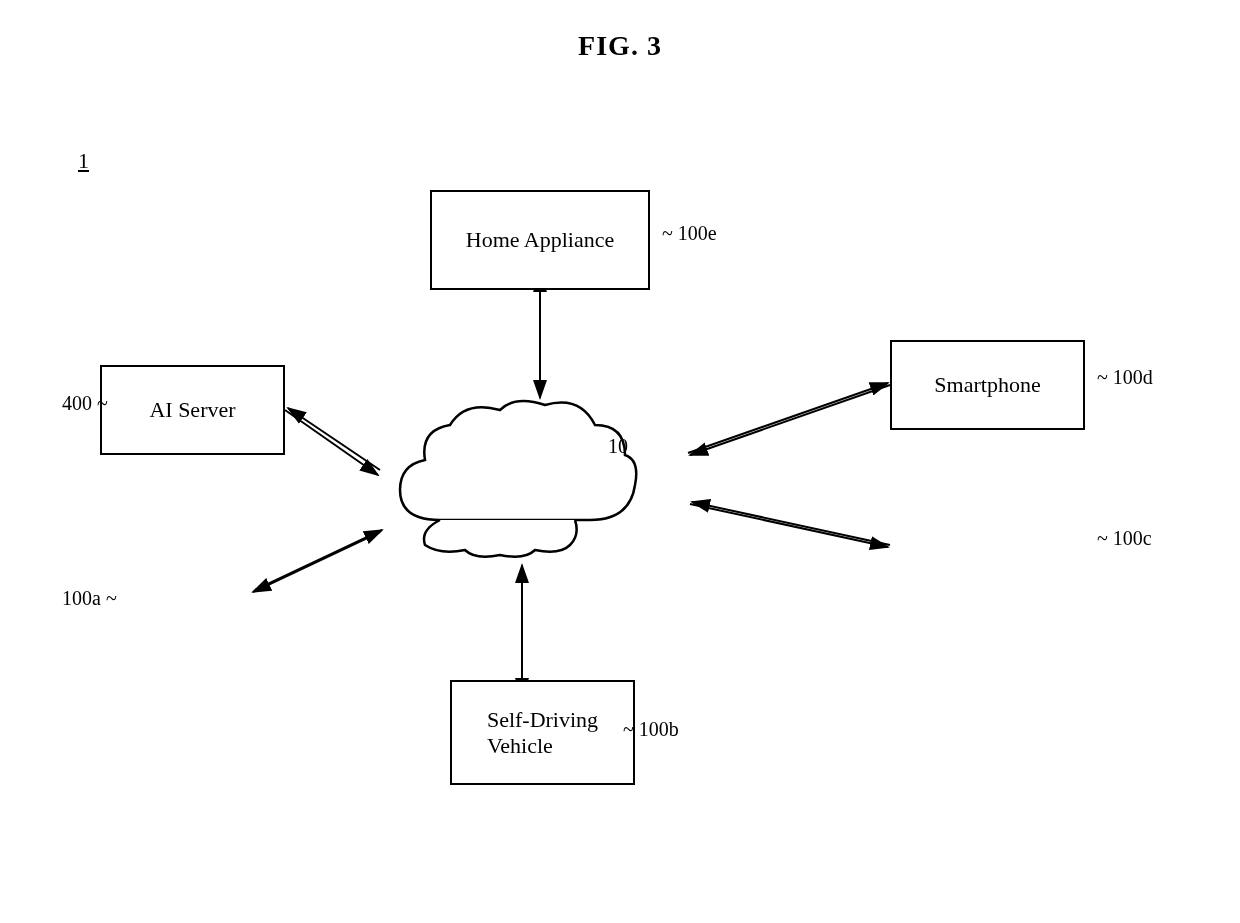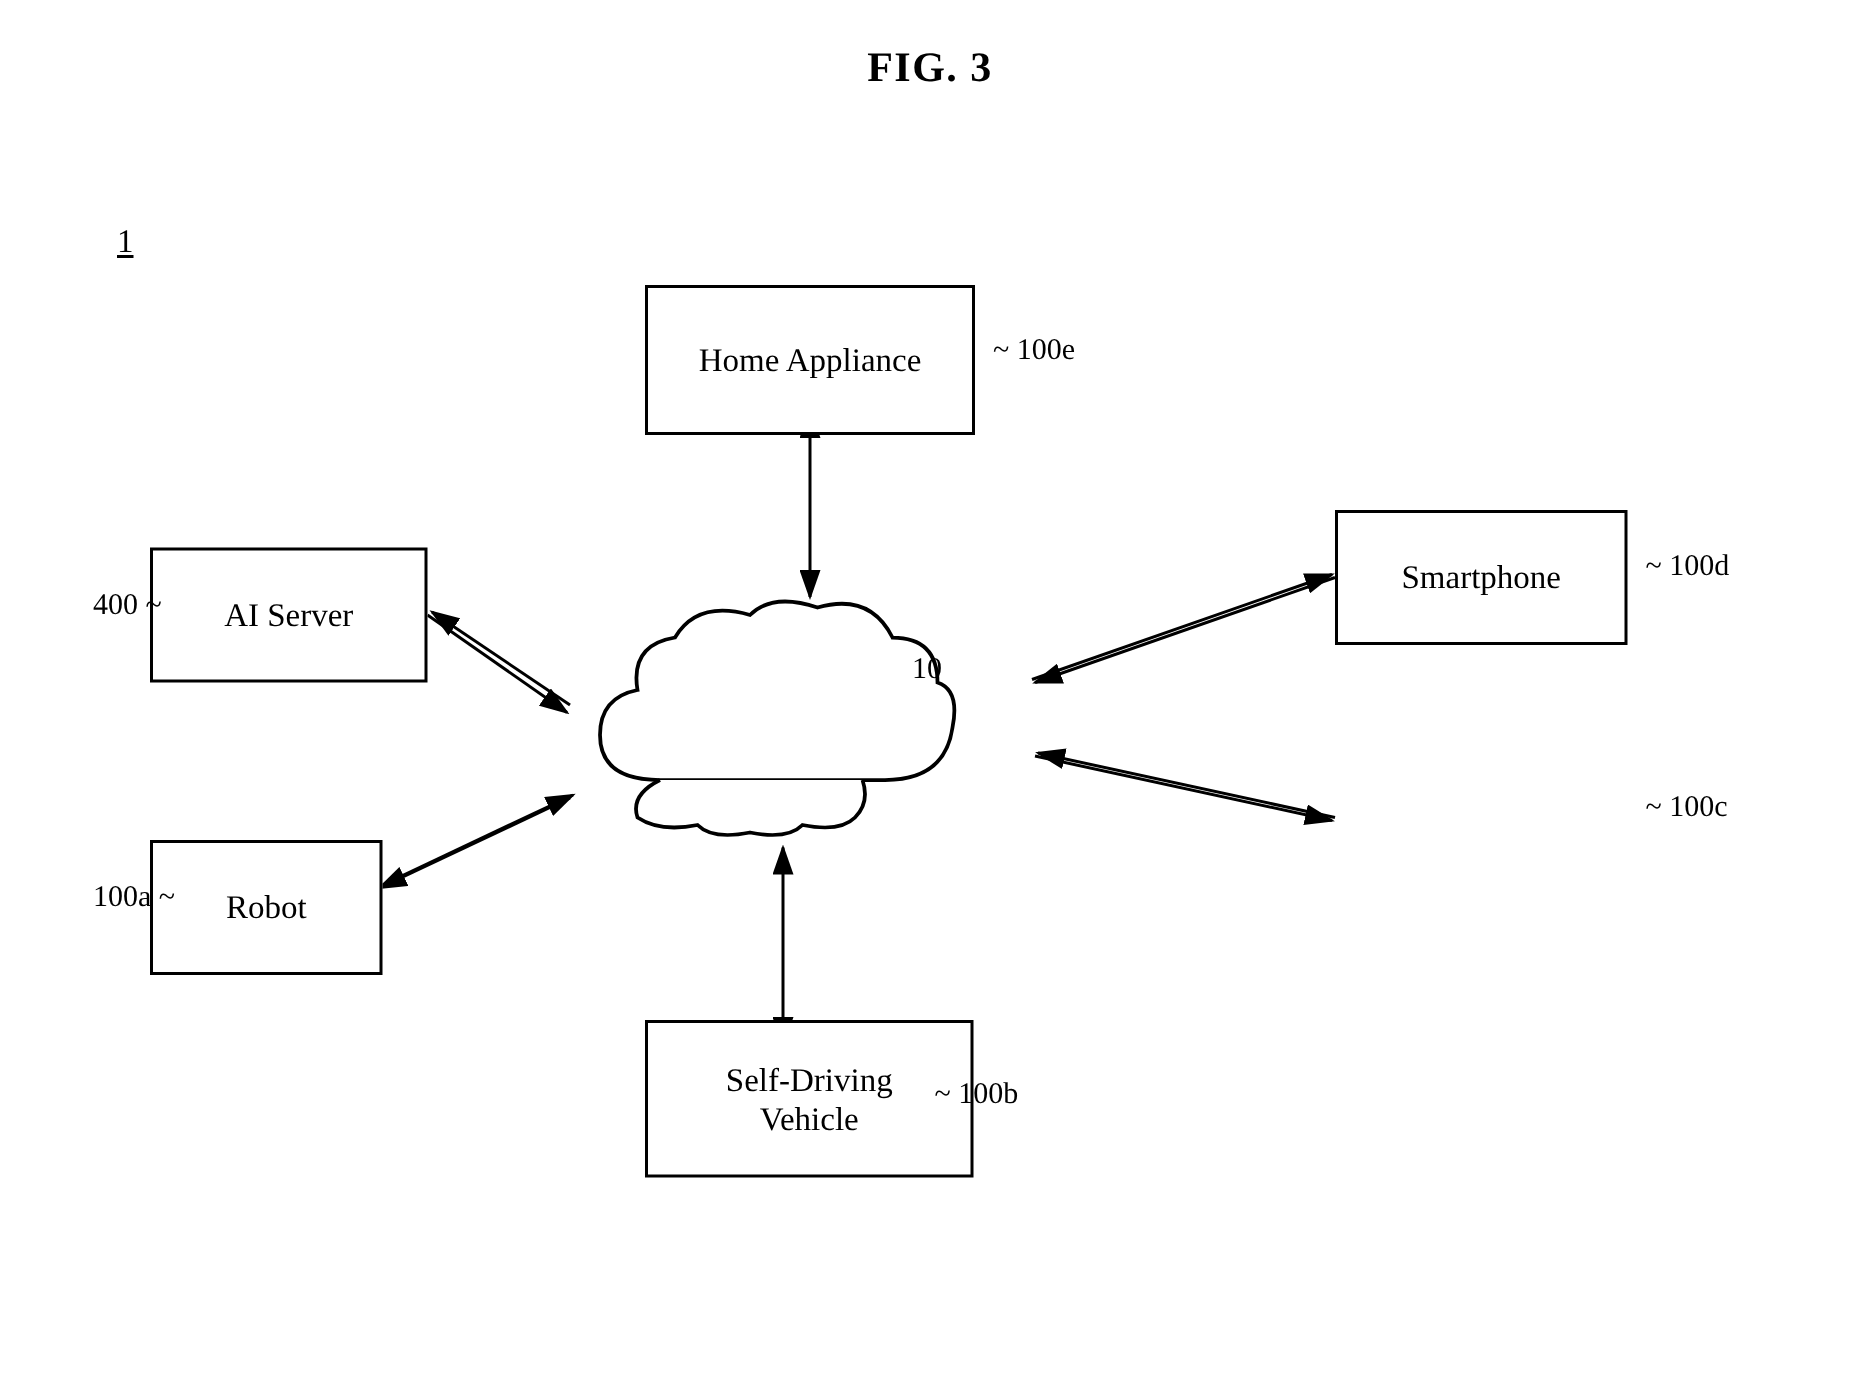--- a/index.html
+++ b/index.html
@@ -34,21 +34,20 @@
       text-decoration: underline;
     }
 
     .box {
       position: absolute;
       border: 2px solid #000;
       background: #fff;
       display: flex;
       align-items: center;
       justify-content: center;
-      text-align: center;
       font-size: 22px;
     }
 
     
     .box-home {
       width: 220px;
       height: 100px;
       left: 430px;
       top: 190px;
     }
@@ -81,23 +80,23 @@
     
     .box-robot {
       width: 155px;
       height: 90px;
       left: 100px;
       top: 560px;
     }
 
     
     .box-sdv {
-      width: 219px;
+      width: 185px;
       height: 105px;
-      left: 430px;
+      left: 450px;
       top: 680px;
     }
 
     
     .label {
       position: absolute;
       font-size: 20px;
     }
 
     .label-100e { top: 222px; left: 662px; }
@@ -220,23 +219,20 @@
     <span>Smartphone</span>
   </div>
   <div class="label label-100d">
     ~&nbsp;<span>100d</span>
   </div>
 
   <div class="label label-100c">
     ~&nbsp;<span>100c</span>
   </div>
 
-  <div class="box box-robot">
-    <span>Robot</span>
-  </div>
   <div class="label label-100a">
     <span>100a</span>&nbsp;~
   </div>
 
   <div class="box box-sdv">
     <span>Self-Driving<br>Vehicle</span>
   </div>
   <div class="label label-100b">
     ~&nbsp;<span>100b</span>
   </div>

